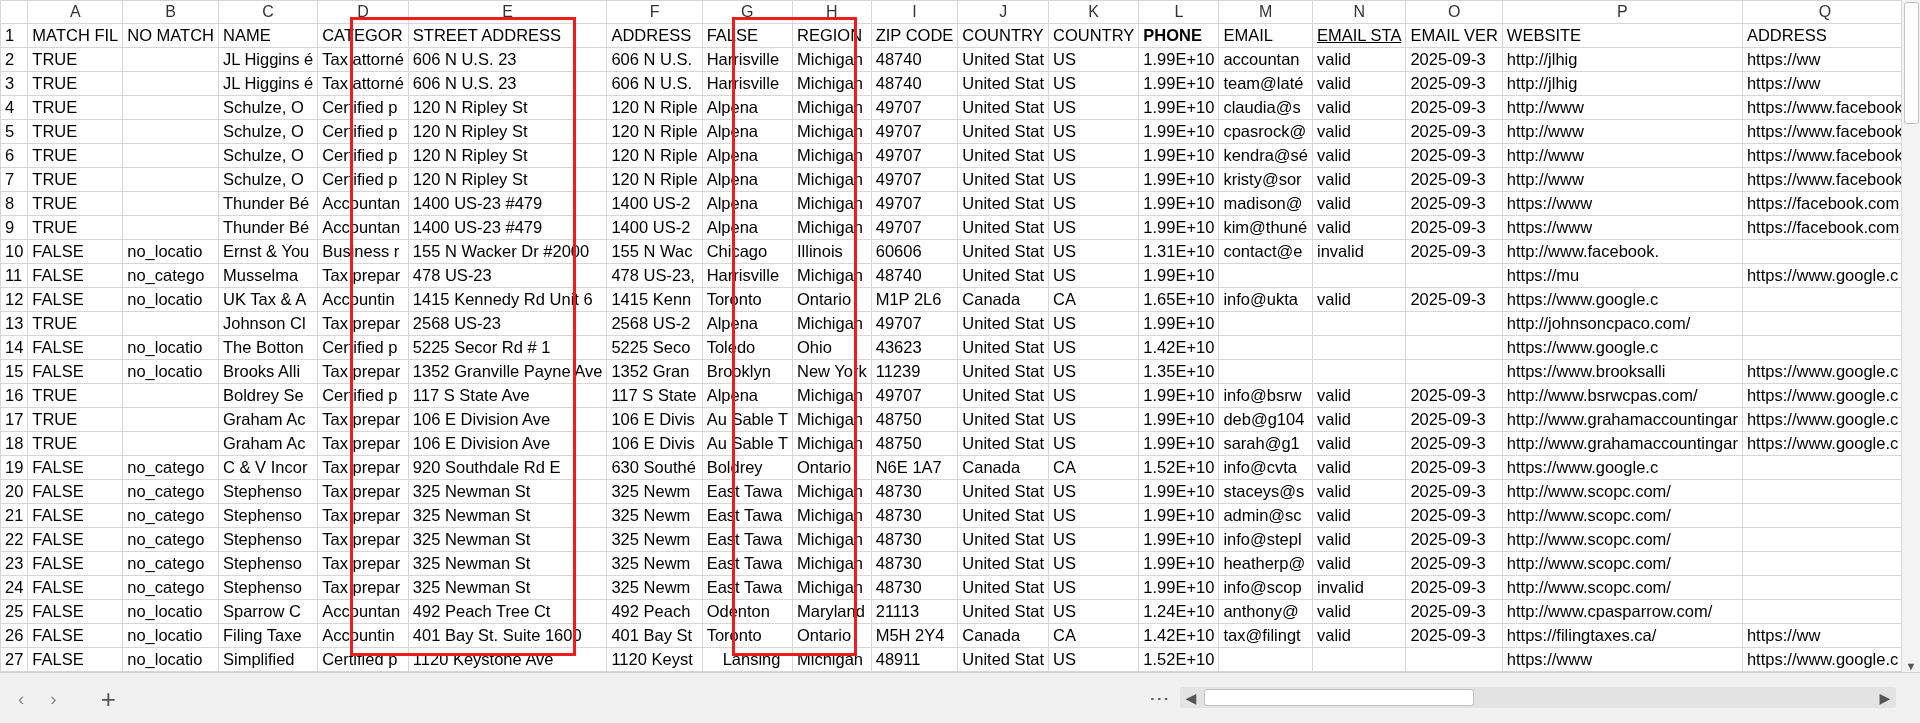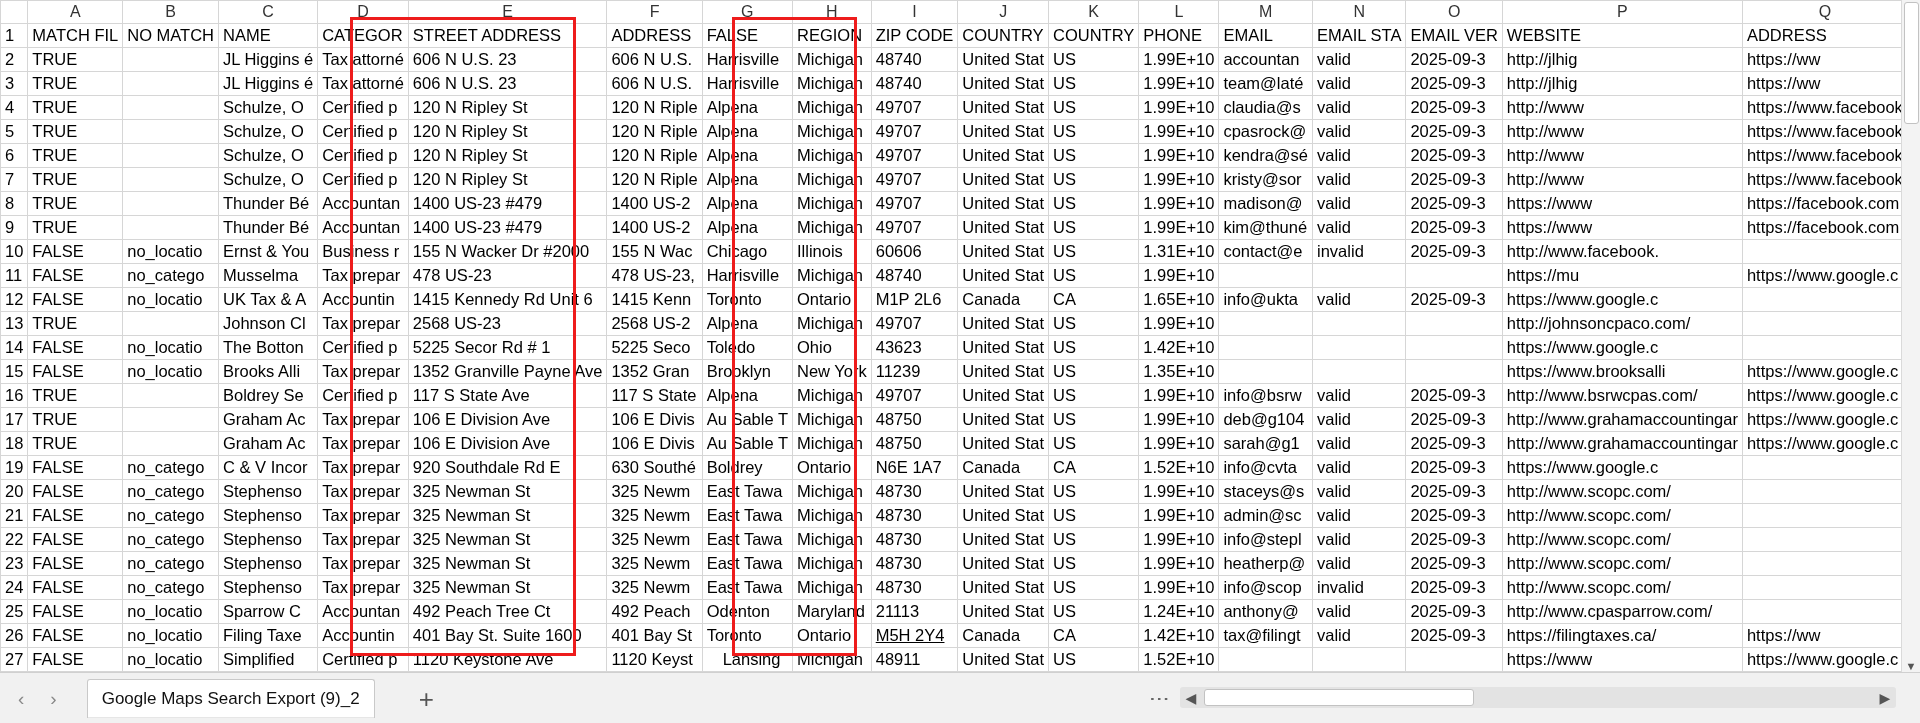--- a/index.html
+++ b/index.html
@@ -214,23 +214,23 @@
             <td style="width: 66px;">NO MATCH</td>
             <td style="width: 80px;">NAME</td>
             <td style="width: 70px;">CATEGOR</td>
             <td style="width: 222px;">STREET ADDRESS</td>
             <td style="width: 62px;">ADDRESS</td>
             <td style="width: 82px;">FALSE</td>
             <td style="width: 120px;">REGION</td>
             <td style="width: 80px;">ZIP CODE</td>
             <td style="width: 66px;">COUNTRY</td>
             <td style="width: 66px;">COUNTRY</td>
-            <td style="width: 70px;">PHONE</td>
+            <td style="width: 70px; font-weight: bold;">PHONE</td>
             <td style="width: 78px;">EMAIL</td>
-            <td style="width: 60px;">EMAIL STA</td>
+            <td style="width: 60px; text-decoration: underline;">EMAIL STA</td>
             <td style="width: 72px;">EMAIL VER</td>
             <td style="width: 88px;">WEBSITE</td>
             <td style="width: 88px;">ADDRESS</td>
             <td style="width: 84px;">INSTAGRA</td>
           </tr>
           <tr>
             <td class="rownum">2</td>
             <td style="width: 70px;">TRUE</td>
             <td style="width: 66px;"></td>
             <td style="width: 80px;">JL Higgins é</td>
@@ -736,21 +736,21 @@
           <tr>
             <td class="rownum">26</td>
             <td style="width: 70px;">FALSE</td>
             <td style="width: 66px;">no_locatio</td>
             <td style="width: 80px;">Filing Taxe</td>
             <td style="width: 70px;">Accountin</td>
             <td style="width: 222px;">401 Bay St. Suite 1600</td>
             <td style="width: 62px;">401 Bay St</td>
             <td style="width: 82px;">Toronto</td>
             <td style="width: 120px;">Ontario</td>
-            <td style="width: 80px; text-decoration: underline;">M5H 2Y4</td>
+            <td style="width: 80px;">M5H 2Y4</td>
             <td style="width: 66px;">Canada</td>
             <td style="width: 66px;">CA</td>
             <td style="width: 70px;">1.42E+10</td>
             <td style="width: 78px;">tax@filingt</td>
             <td style="width: 60px;">valid</td>
             <td style="width: 72px;">2025-09-3</td>
             <td style="width: 88px;">https://filingtaxes.ca/</td>
             <td style="width: 88px;">https://ww</td>
             <td style="width: 84px;">https://filin</td>
           </tr>
@@ -806,21 +806,20 @@
   </div>
 
   <div class="redbox" id="redbox-street"></div>
   <div class="redbox" id="redbox-region"></div>
 
   <div class="bottom-bar">
     <div class="nav-arrows">
       <span>‹</span>
       <span>›</span>
     </div>
-    <div class="sheet-tab">Google Maps Search Export (9)_2</div>
     <div class="add-sheet">+</div>
     <div class="dots">⋮</div>
     <div class="hscroll">
       <div class="arrow-l">◀</div>
       <div class="thumb"></div>
       <div style="flex:1"></div>
       <div class="arrow-r">▶</div>
     </div>
   </div>
 

